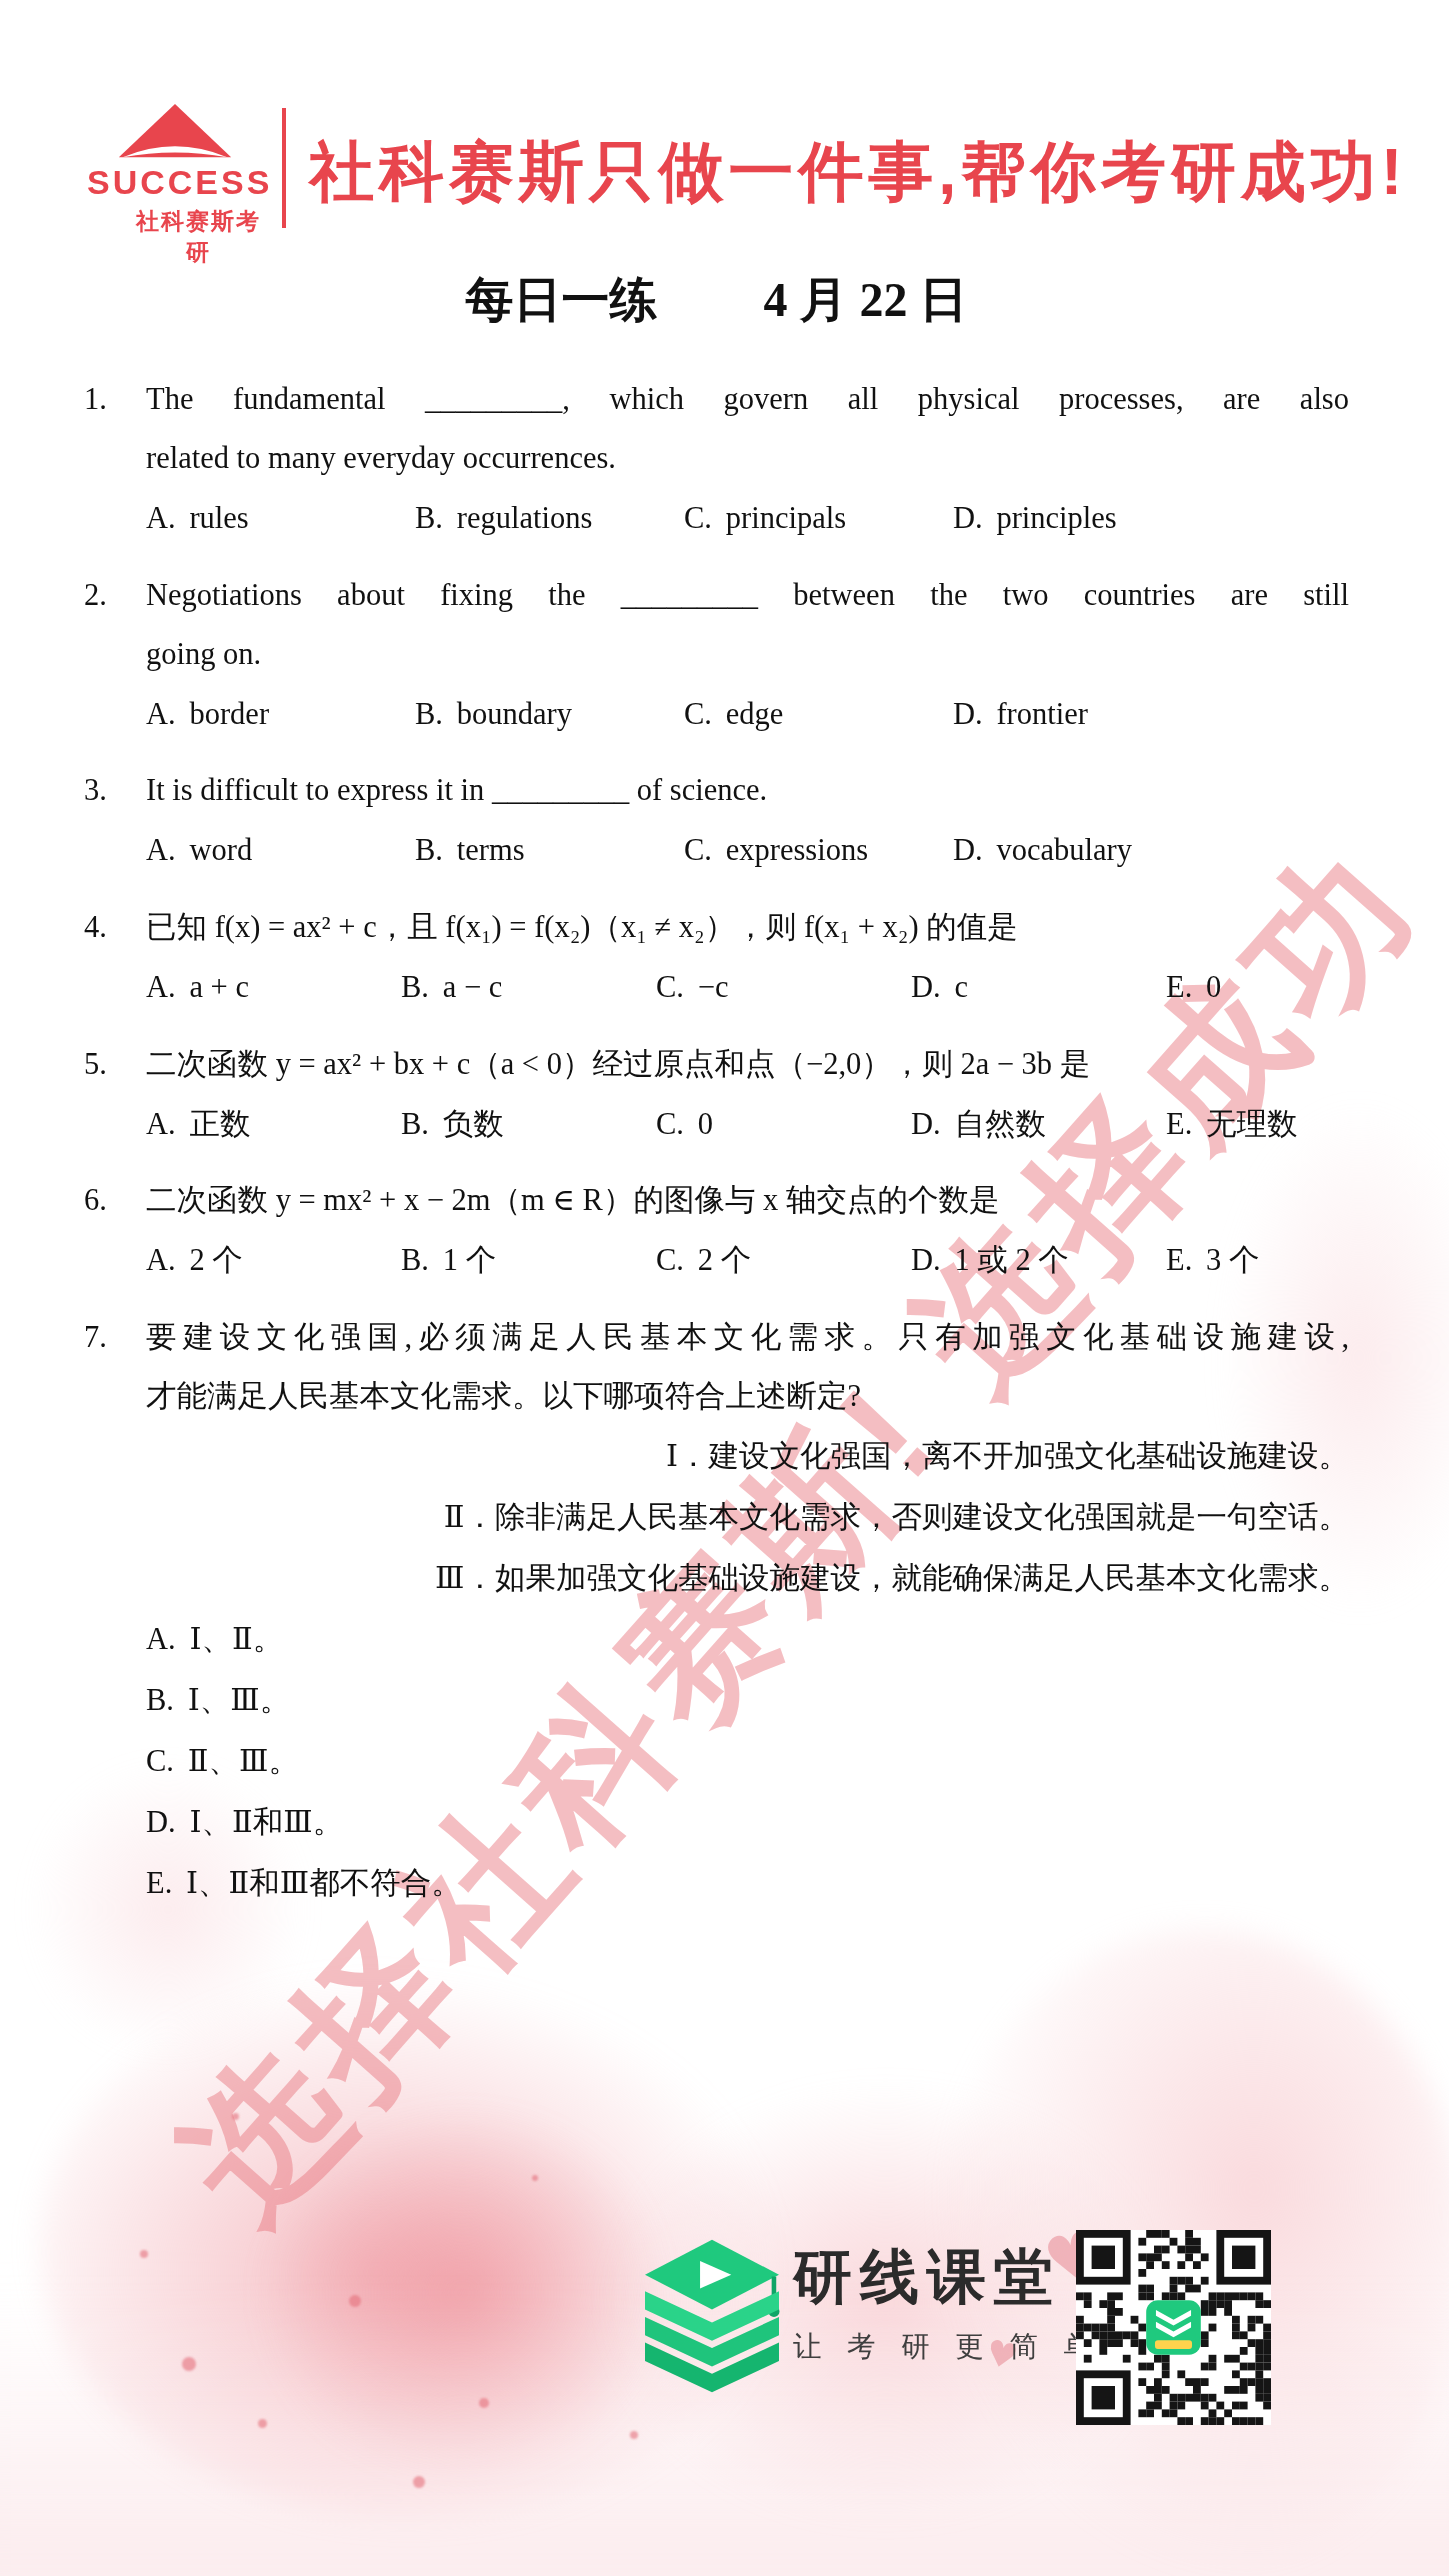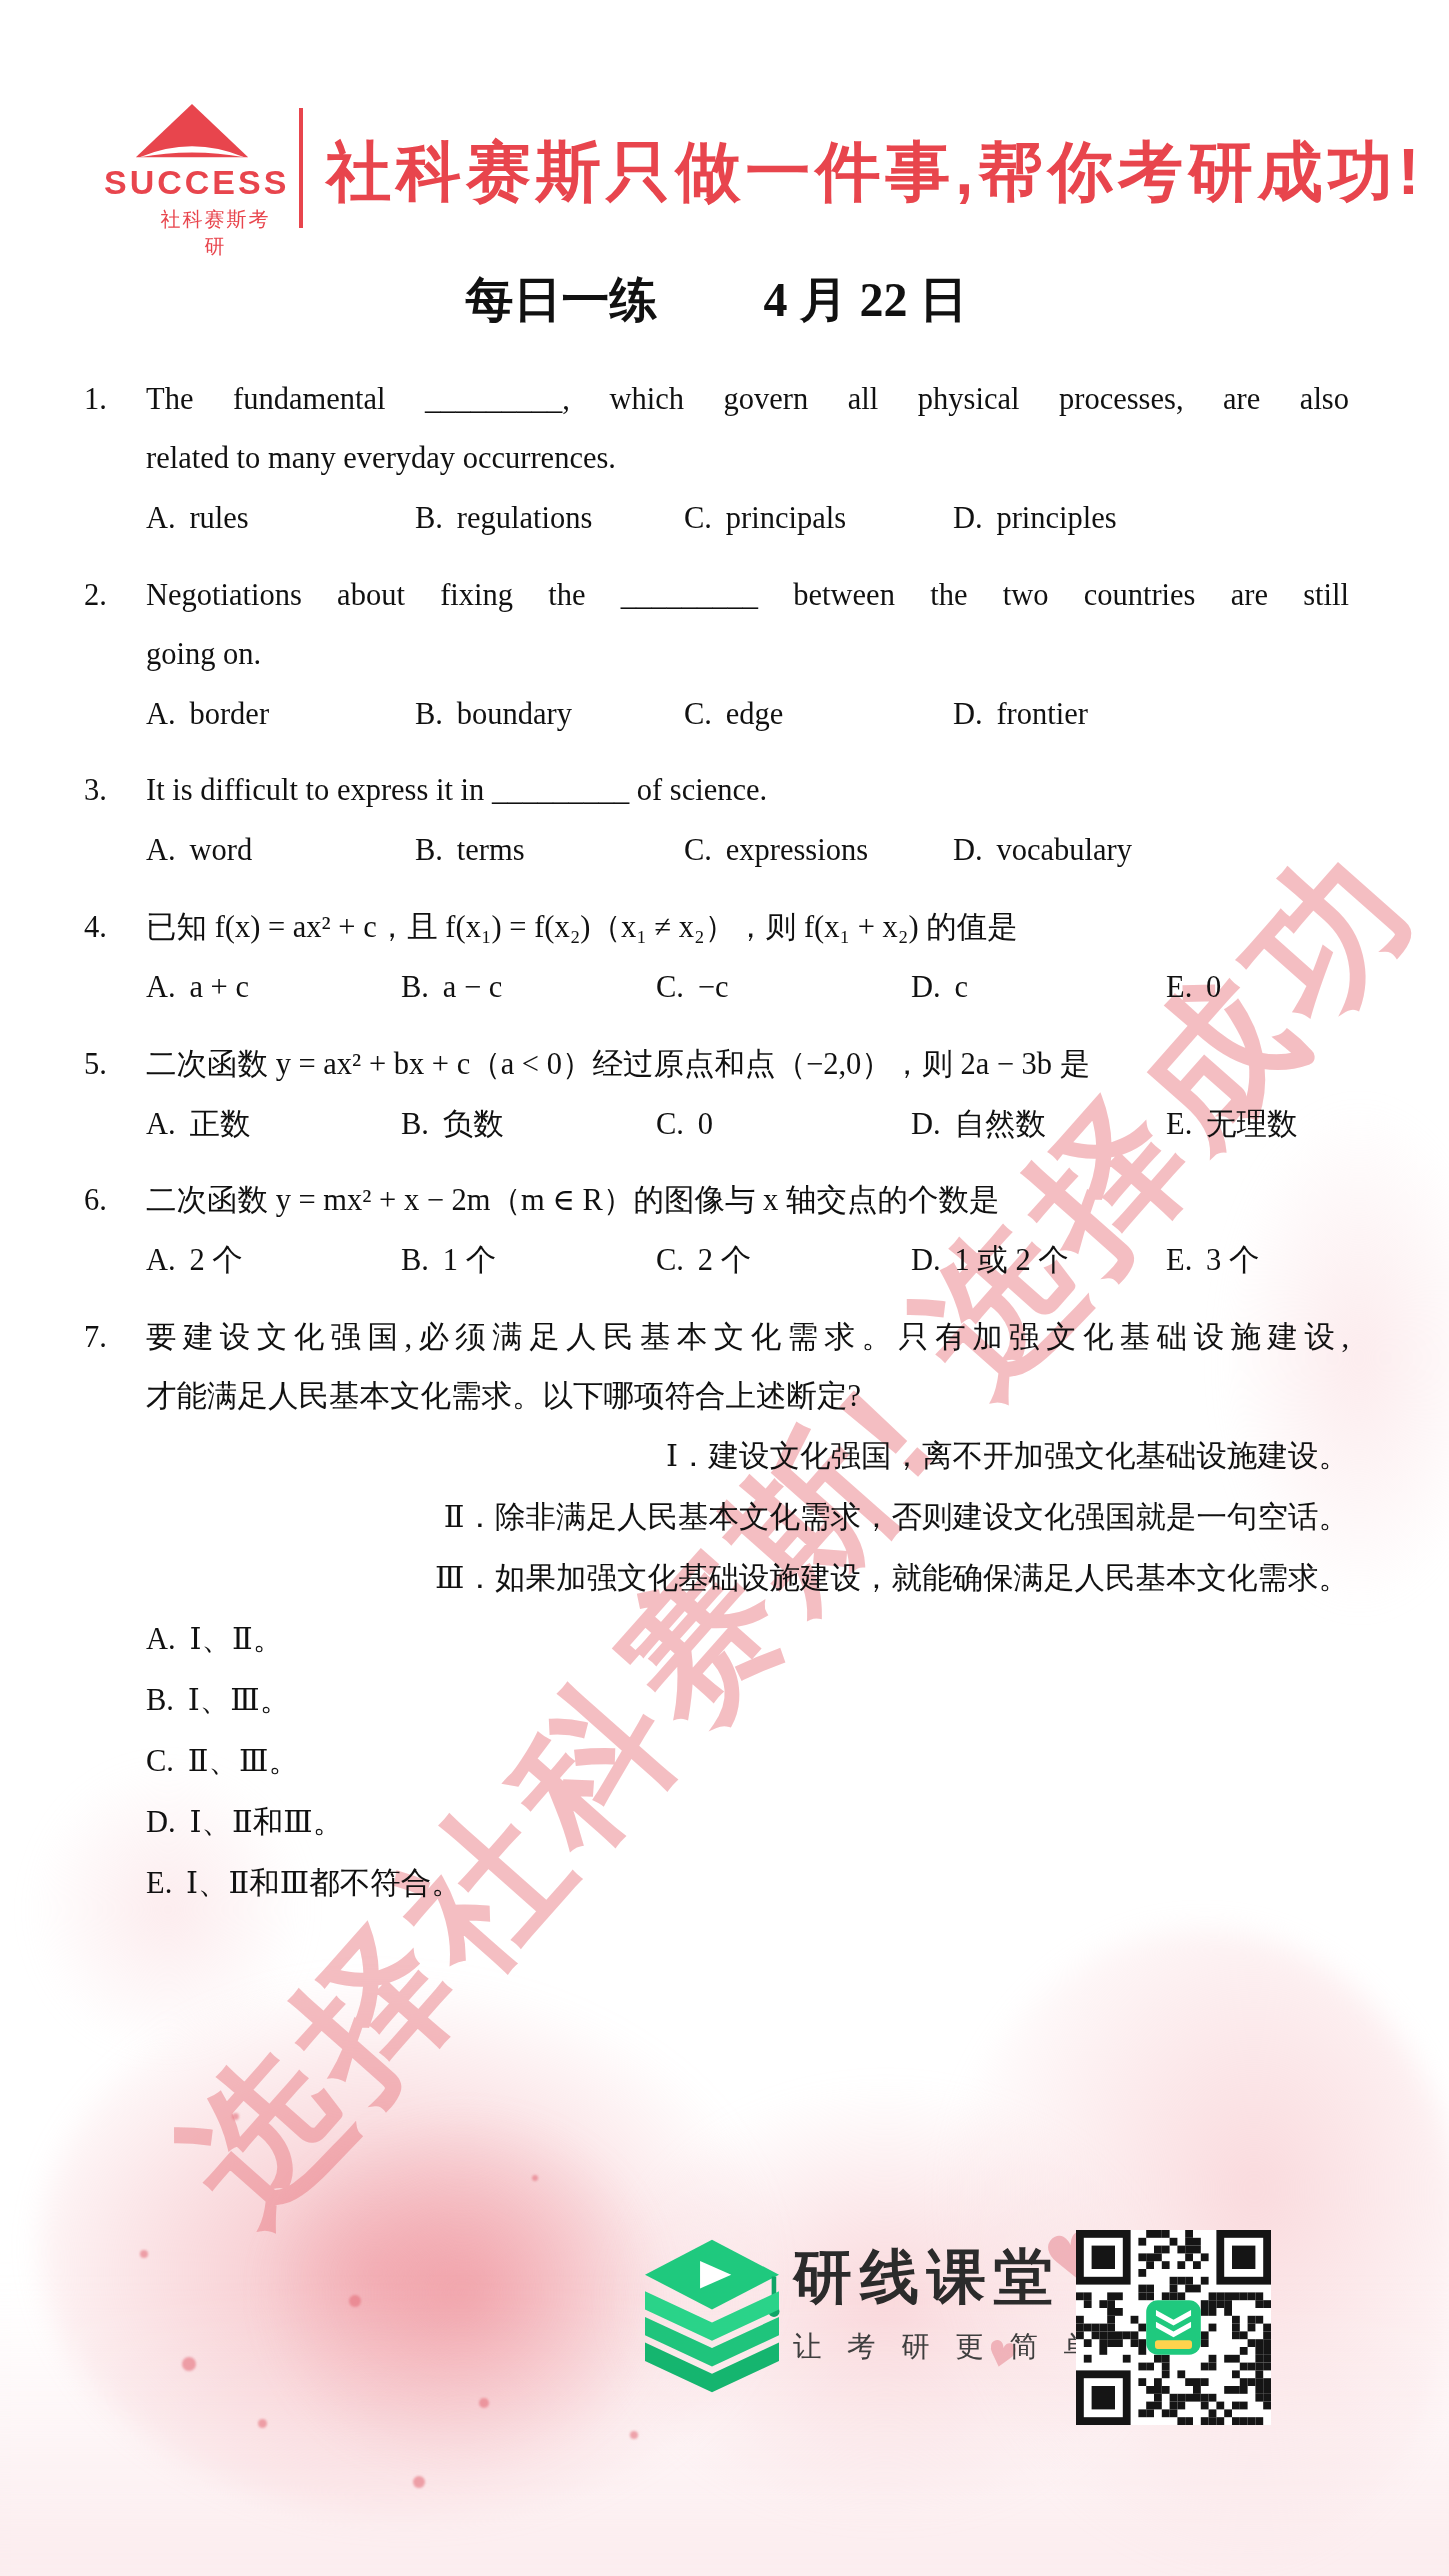--- a/index.html
+++ b/index.html
@@ -20,25 +20,25 @@
   .dot{position:absolute;z-index:0;border-radius:50%;background:rgba(228,112,124,.6);filter:blur(1px);pointer-events:none;}
   .heart{position:absolute;z-index:0;color:rgba(233,150,160,.65);font-family:"DejaVu Sans",sans-serif;pointer-events:none;}
   .heart::before{content:"\2665";}
 
   
   .watermark{position:absolute;left:138px;top:2126px;z-index:1;transform:rotate(-48.5deg);transform-origin:0 0;
      font-family:"Liberation Sans","DejaVu Sans",sans-serif;font-weight:700;font-size:153px;letter-spacing:11.8px;
      white-space:nowrap;color:rgba(232,120,128,.48);pointer-events:none;}
 
   
-  header{position:absolute;left:104px;top:104px;z-index:2;display:flex;align-items:flex-start;}
+  header{position:absolute;left:87px;top:104px;z-index:2;display:flex;align-items:flex-start;}
   .logo{width:175px;text-align:center;color:#e8454d;}
   .logo svg{display:block;margin:0 auto;}
   .logo-brand{font-family:"Liberation Sans","DejaVu Sans",sans-serif;font-weight:800;font-size:34px;letter-spacing:3px;line-height:1.05;margin-top:2px;}
-  .logo-sub{font-family:"Liberation Sans","DejaVu Sans",sans-serif;font-weight:400;font-size:20px;letter-spacing:2px;margin-top:4.9px;margin-left:48px;}
+  .logo-sub{font-family:"Liberation Sans","DejaVu Sans",sans-serif;font-weight:700;font-size:23px;letter-spacing:2px;margin-top:4.9px;margin-left:48px;}
   .hdr-divider{width:3.9px;height:120px;background:#e8454d;margin:3.9px 23.6px 0 19.7px;}
   .slogan{font-family:"Liberation Sans","DejaVu Sans",sans-serif;font-weight:900;font-size:65px;color:#e8454d;
           line-height:136px;letter-spacing:4.9px;white-space:nowrap;}
 
   
   .title-row{position:absolute;left:84px;top:268px;width:1265px;z-index:2;display:flex;justify-content:center;gap:106px;
              font-size:48px;font-weight:700;text-align:center;}
 
   
   main{position:absolute;left:84px;top:370px;width:1265px;z-index:2;font-size:30.5px;}

